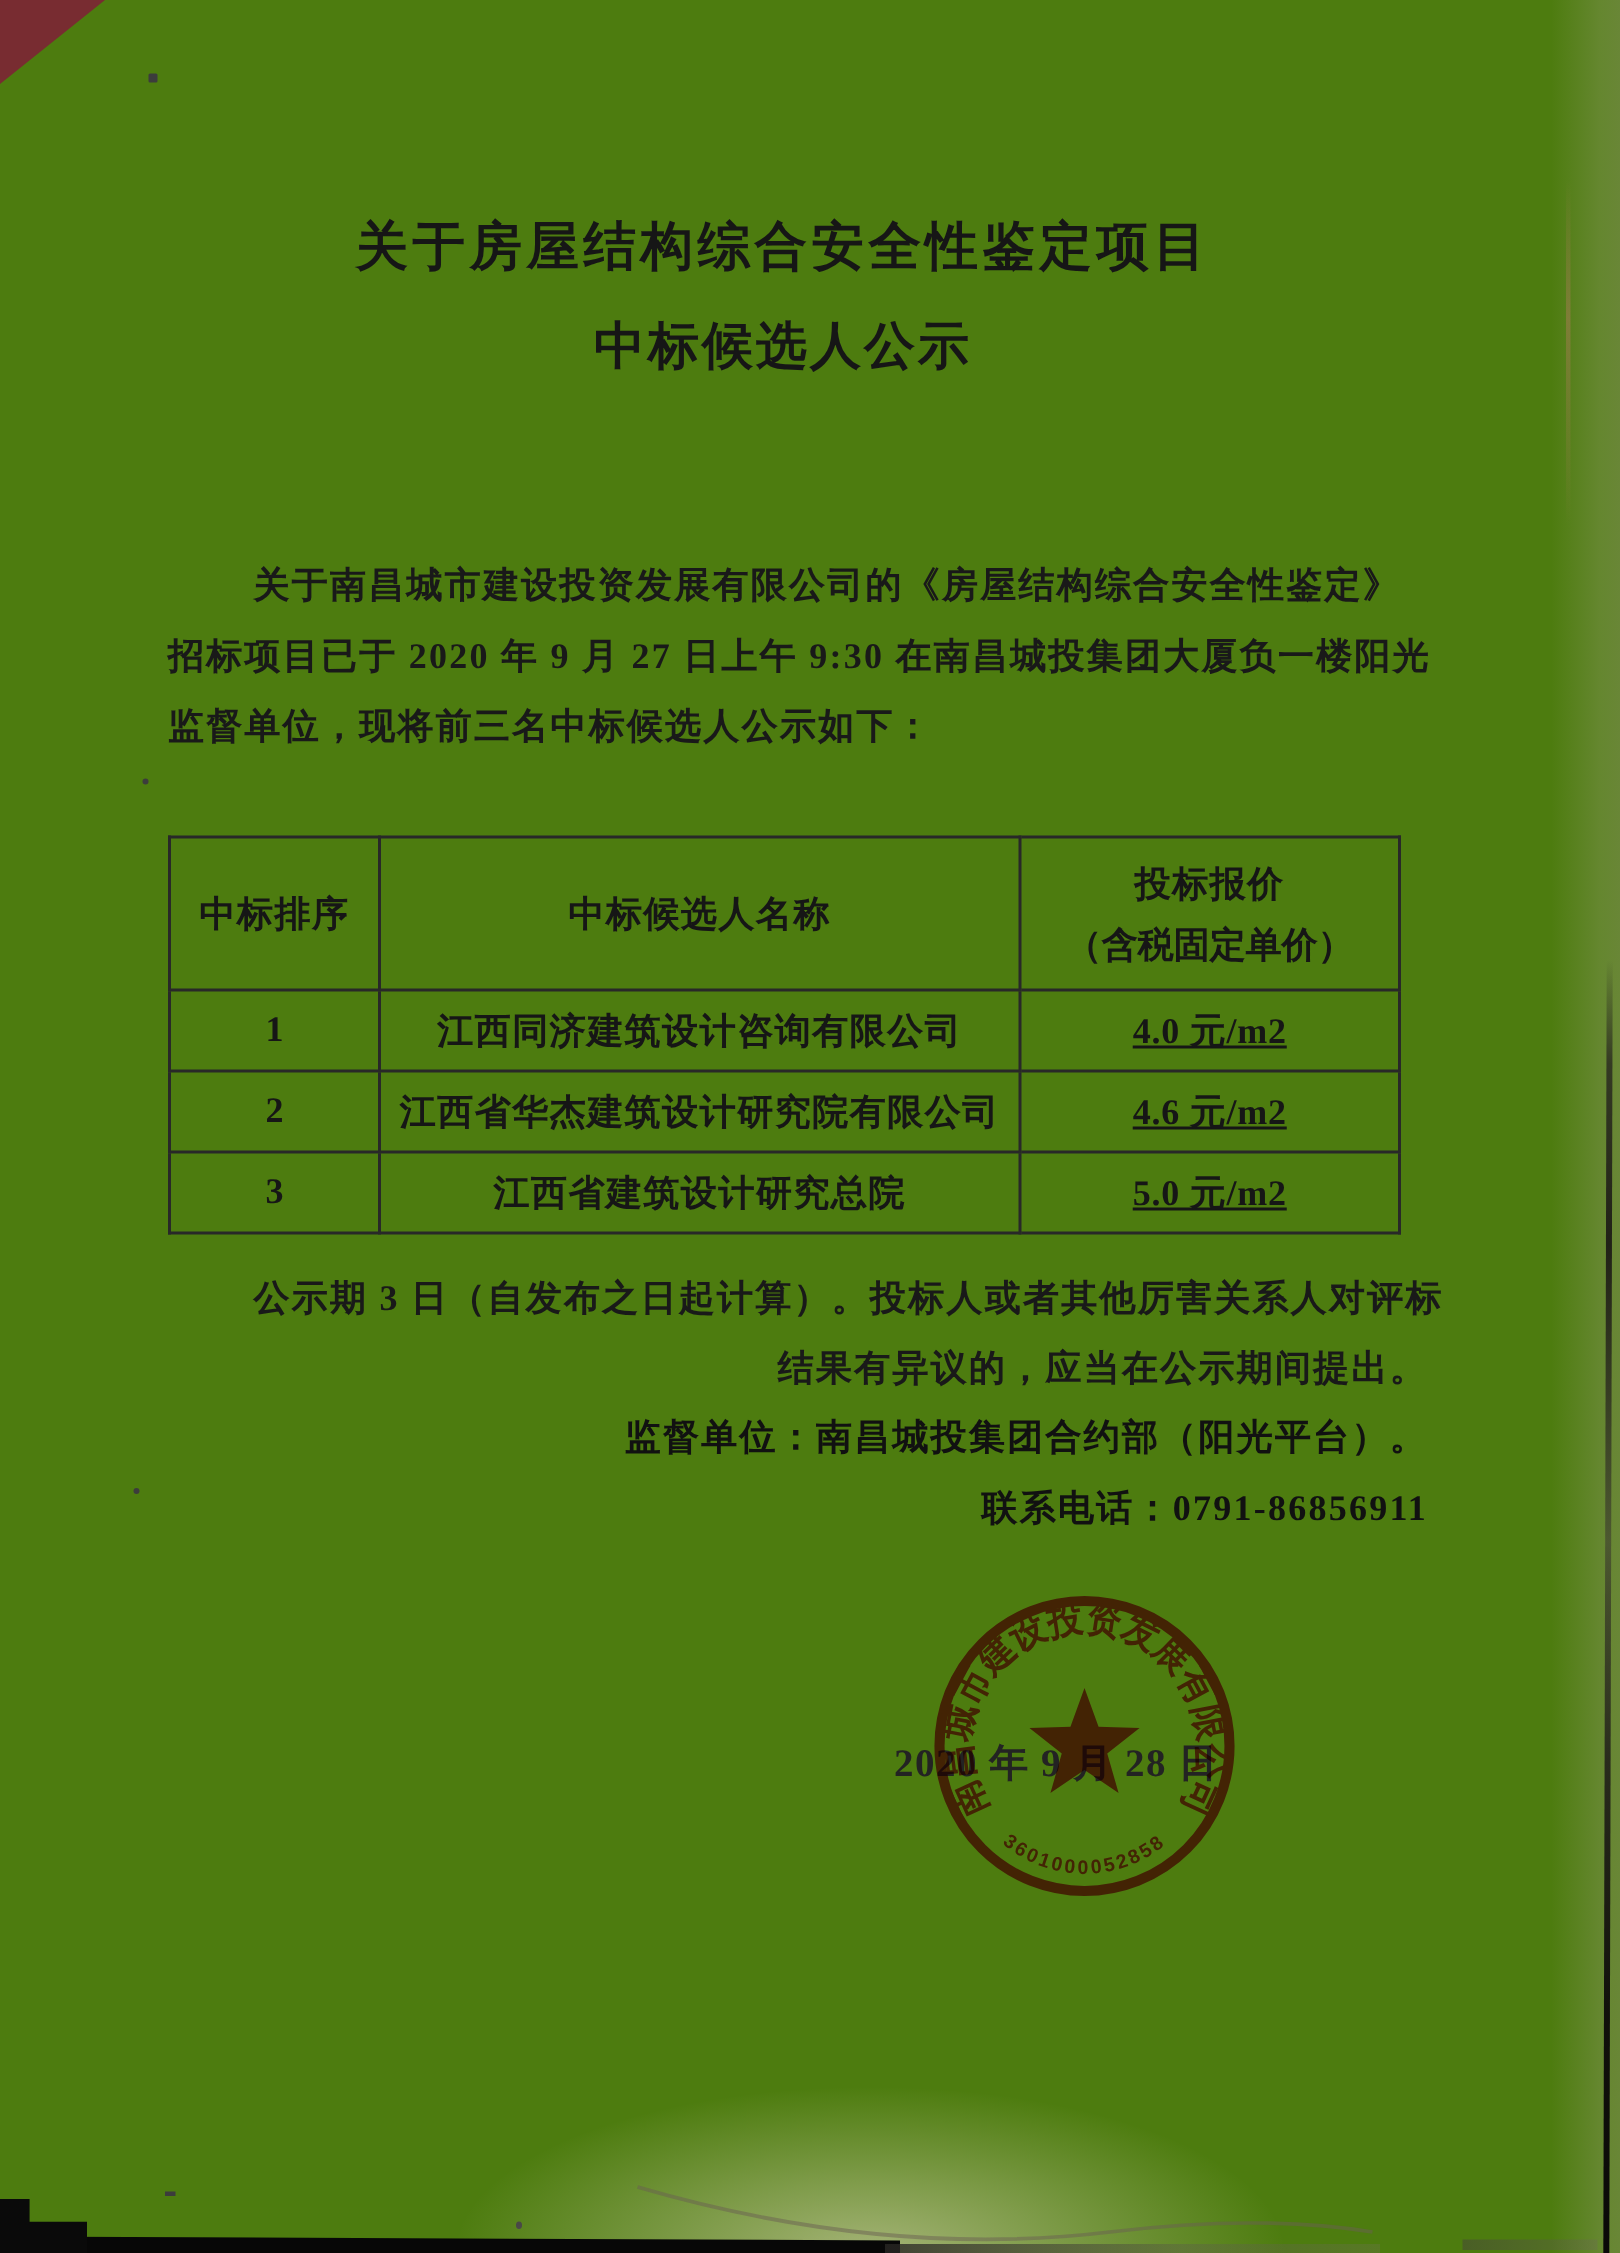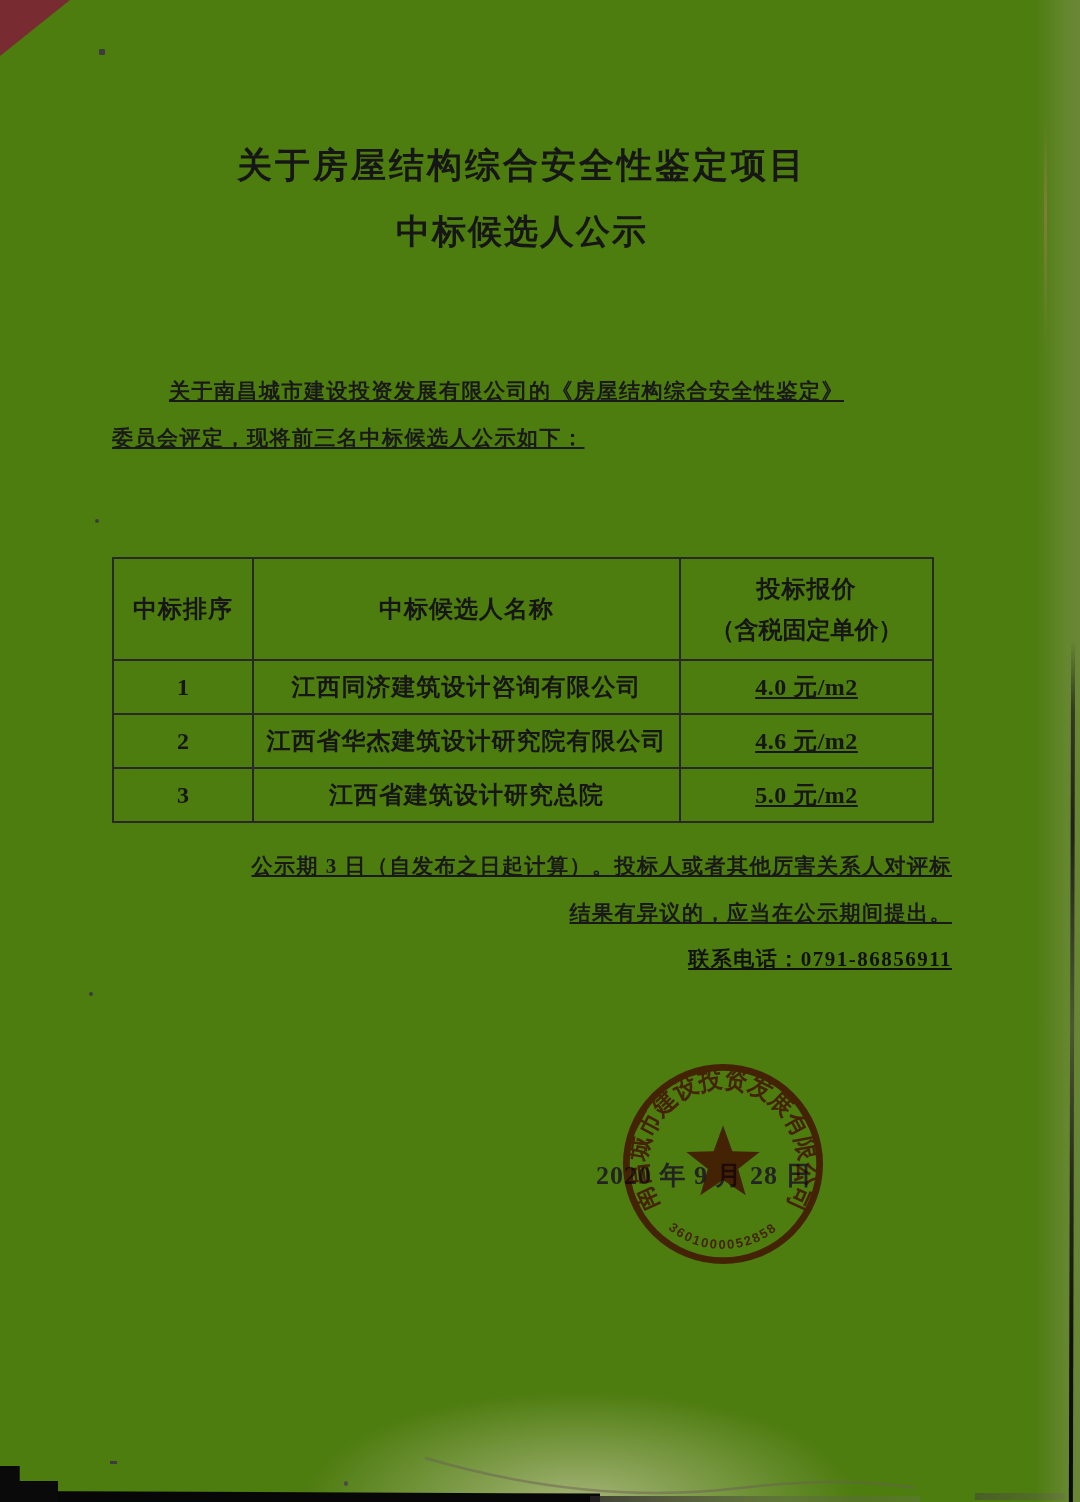--- a/index.html
+++ b/index.html
@@ -14,22 +14,22 @@
     font-family:"Liberation Sans","DejaVu Sans",sans-serif;
     font-weight:700;font-size:35px;letter-spacing:3px;line-height:44px;color:#161616;
   }
   .title-line2{
     font-family:"Liberation Sans","DejaVu Sans",sans-serif;
     font-weight:700;font-size:34px;letter-spacing:2px;line-height:44px;margin-top:22px;color:#161616;
   }
   
   .intro{position:absolute;left:112px;top:368px;width:840px;}
   .bodyline{
-    font-size:21px;line-height:47px;letter-spacing:1.5px;white-space:nowrap;
-    font-weight:600;color:#191919;text-decoration:underline;
+    font-size:24px;line-height:47px;letter-spacing:1.5px;white-space:nowrap;
+    font-weight:600;color:#191919;
   }
   .indent{padding-left:57px;}
   .notice{position:absolute;left:112px;top:843px;width:840px;}
   .notice .bodyline{line-height:46.5px;text-align:right;}
   .bold-line{font-weight:700;color:#111;}
   
   .bid-table{
     position:absolute;left:112px;top:557px;border-collapse:collapse;table-layout:fixed;border-radius:13px;
   }
   .bid-table td,.bid-table th{
@@ -120,21 +120,22 @@
   <div class="bottom-corner"></div>
   <div class="bottom-right-smudge"></div>
 
   <div class="title-block">
     <div class="title-line1">关于房屋结构综合安全性鉴定项目</div>
     <div class="title-line2">中标候选人公示</div>
   </div>
 
   <div class="intro">
     <div class="bodyline indent">关于南昌城市建设投资发展有限公司的《房屋结构综合安全性鉴定》</div>
-    <div class="bodyline">委员会评定，现将前三名中标候选人公示如下：</div>
+    <div class="bodyline">招标项目已于 2020 年 9 月 27 日上午 9:30 在南昌城投集团大厦负一楼阳光</div>
+    <div class="bodyline">监督单位，现将前三名中标候选人公示如下：</div>
   </div>
 
   <table class="bid-table">
     <colgroup>
         <col class="col-rank">
         <col class="col-name">
         <col class="col-price">
       </colgroup>
     <tbody>
         <tr class="header-row">
@@ -159,20 +160,21 @@
       <td class="rank-cell">3</td>
       <td class="name-cell">江西省建筑设计研究总院</td>
       <td class="price-cell">5.0 元/m2</td>
     </tr>
   </tbody>
     </table>
 
   <div class="notice">
     <div class="bodyline indent">公示期 3 日（自发布之日起计算）。投标人或者其他厉害关系人对评标</div>
     <div class="bodyline">结果有异议的，应当在公示期间提出。</div>
+    <div class="bodyline indent bold-line">监督单位：南昌城投集团合约部（阳光平台）。</div>
     <div class="bodyline indent bold-line">联系电话：0791-86856911</div>
   </div>
 
   <div class="date-line">2020 年 9 月 28 日</div>
 
   <svg class="stamp-svg" viewBox="0 0 240 240">
     <defs>
       <path id="arcTop" d="M 55.3 165.3 A 79 79 0 1 1 184.7 165.3"></path>
       <path id="arcBottom" d="M 47.9 170.5 A 88 88 0 0 0 192.1 170.5"></path>
     </defs>

